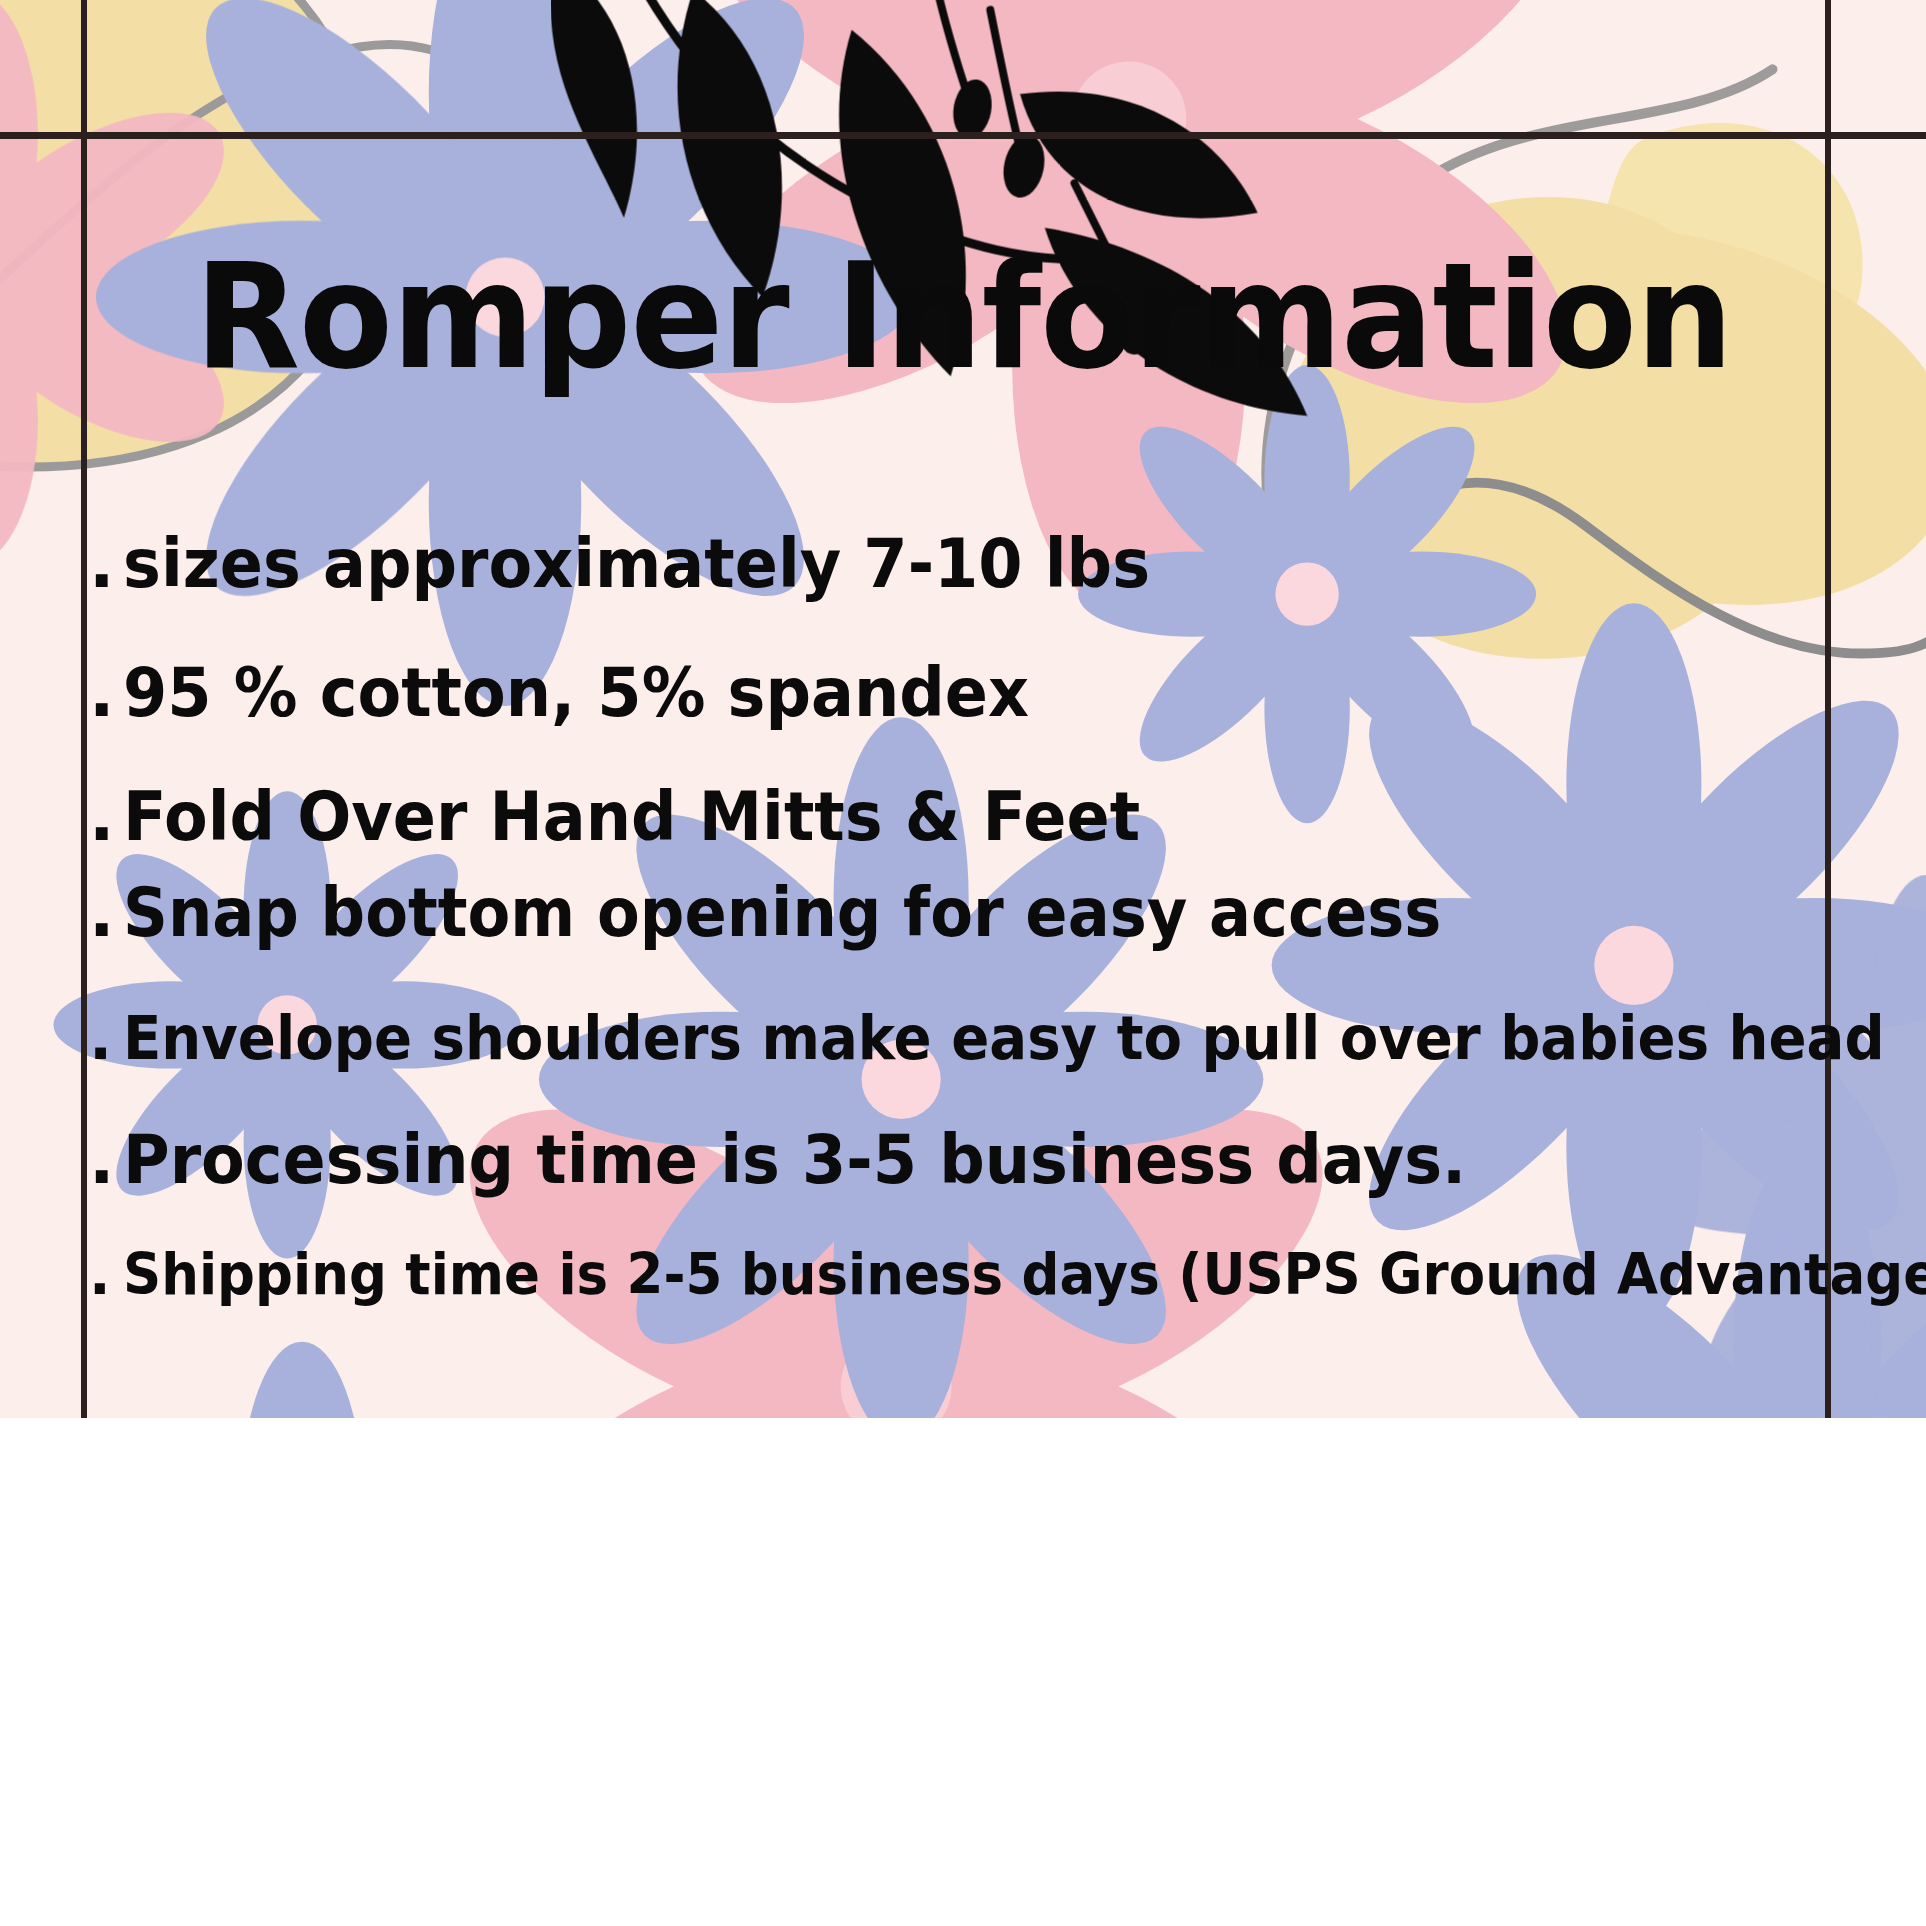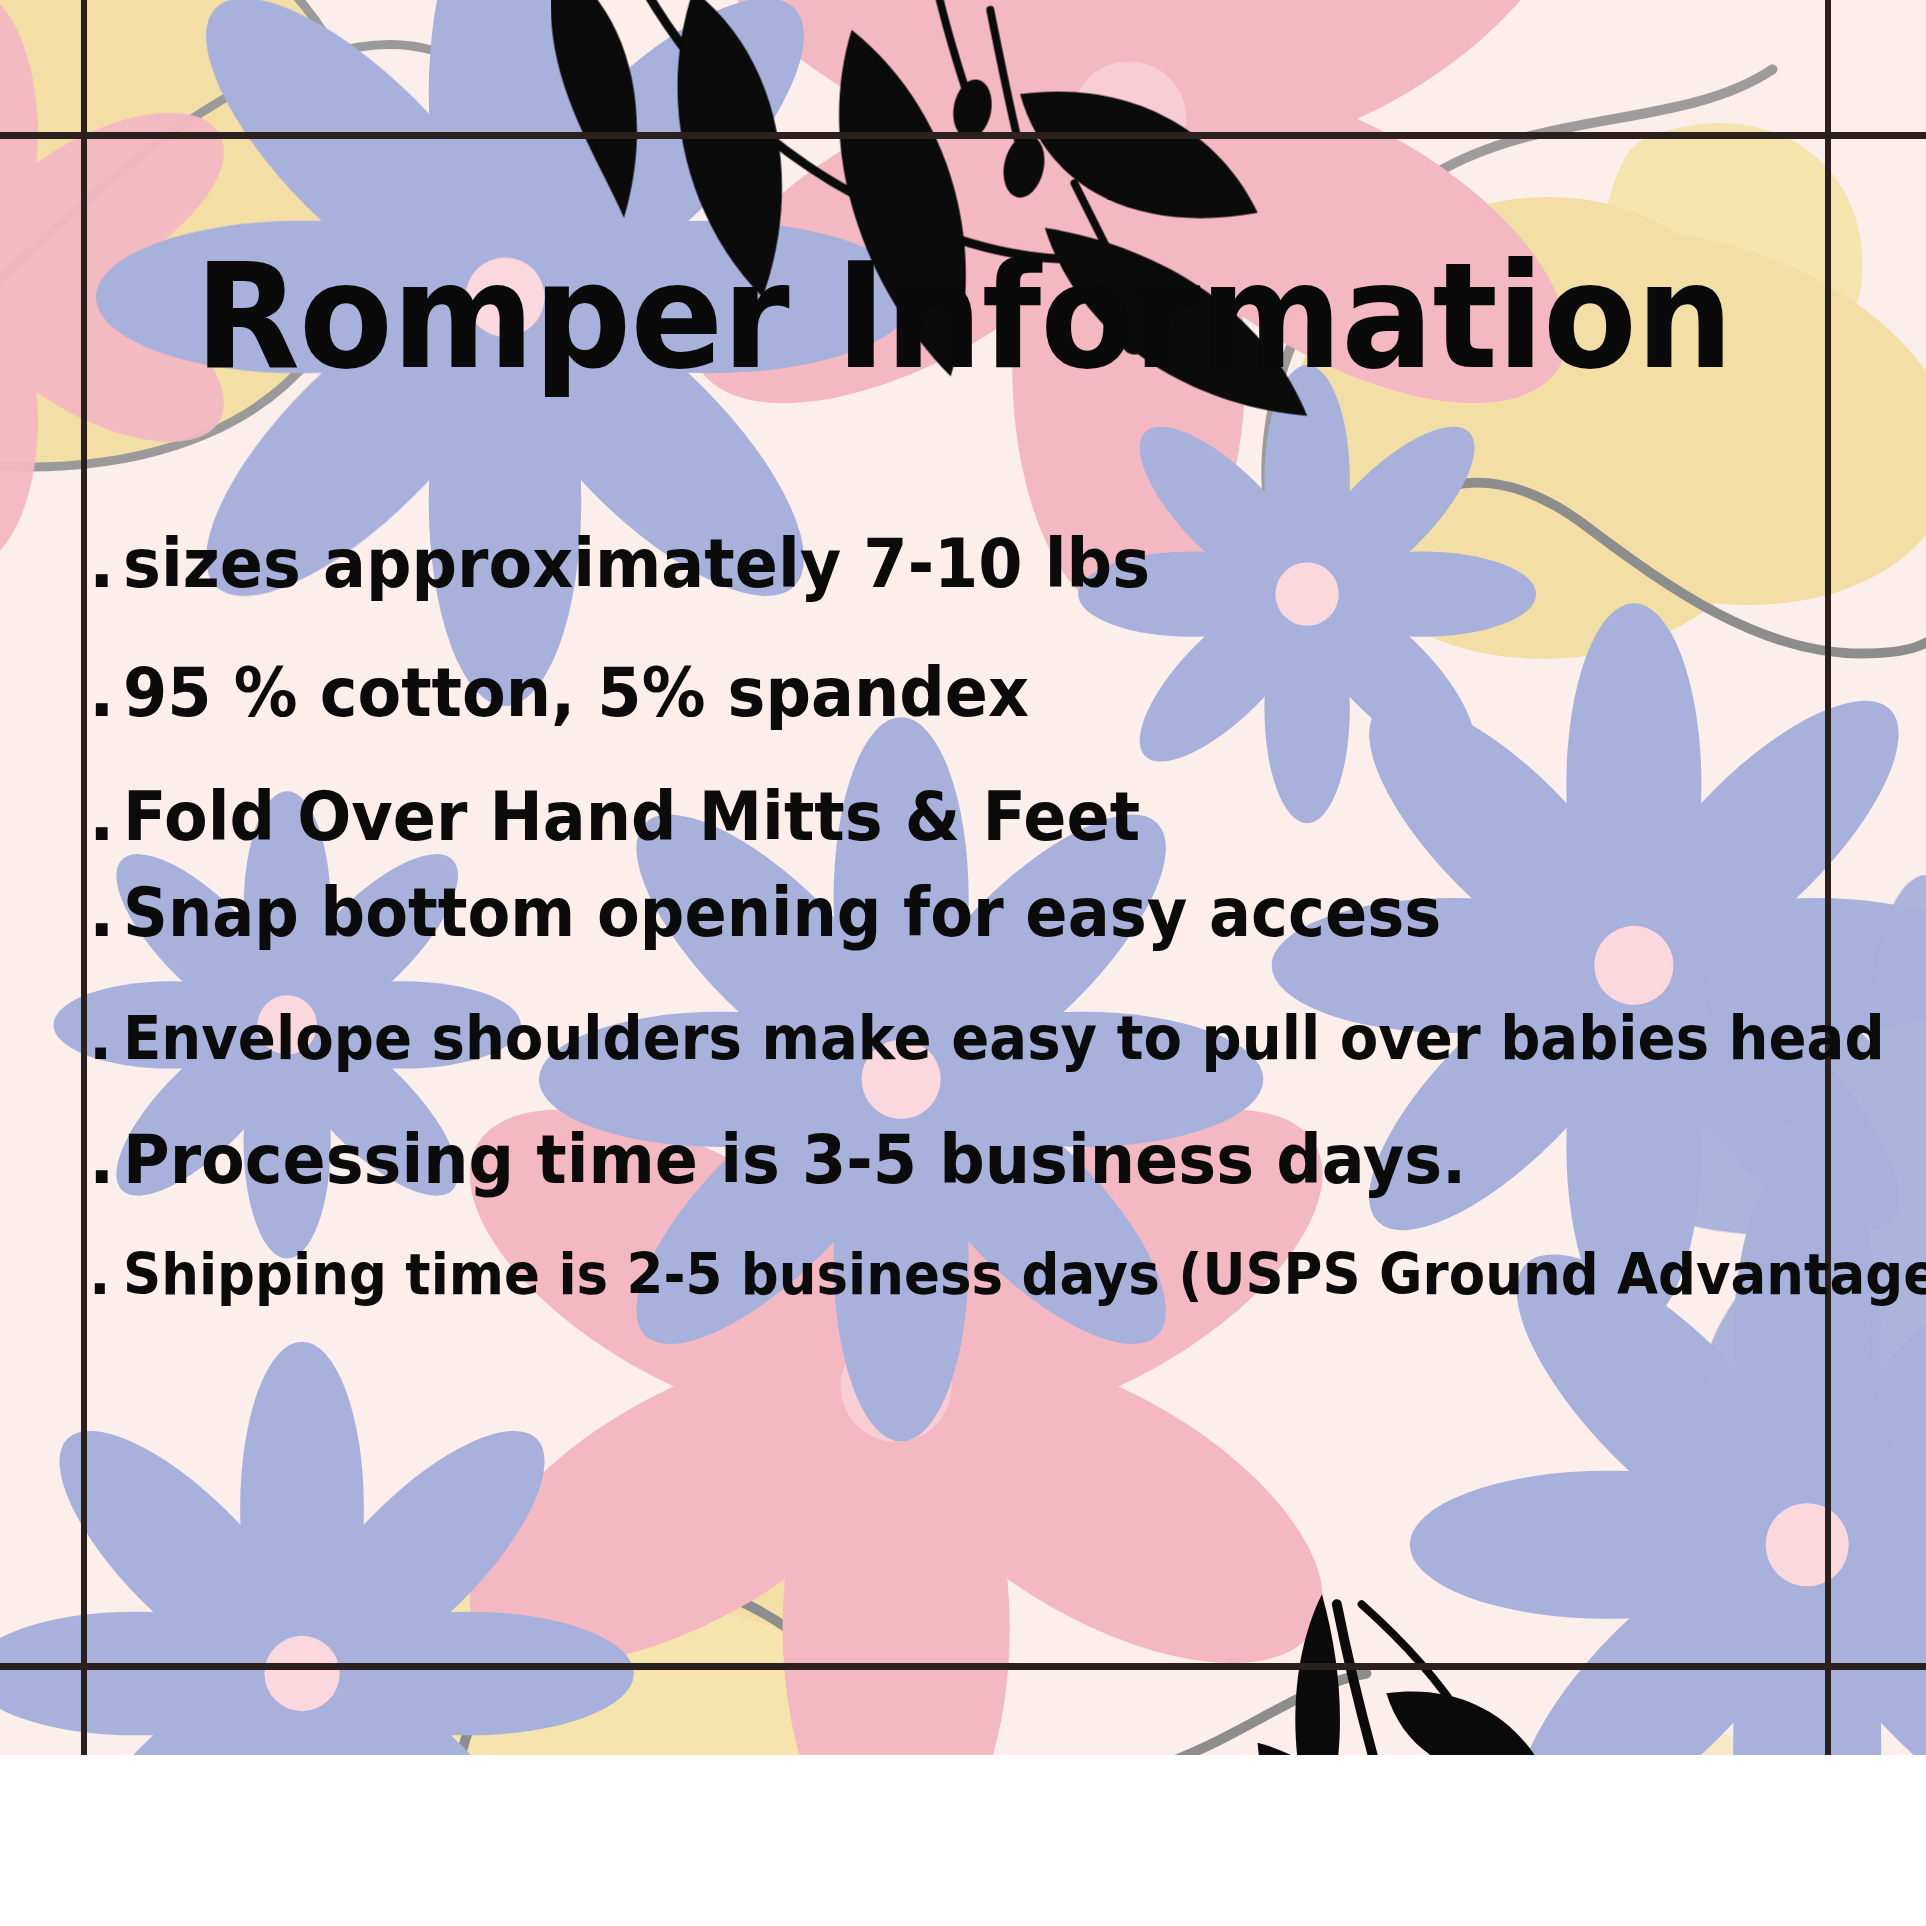--- a/index.html
+++ b/index.html
@@ -1,20 +1,20 @@
 <!DOCTYPE html>
 <html><head>
 <meta charset="utf-8">
 <style>
   html, body { margin:0; padding:0; background:#ffffff; }
   body { font-family:"DejaVu Sans", sans-serif; }
 
   #canvas{
     position:relative;
-    width:1927px; height:1755px;
+    width:1927px; height:1418px;
     overflow:hidden;
     background:#fbeeeb;
   }
 
   
   .deco{ position:absolute; pointer-events:none; }
   #deco-svg{ position:absolute; left:0; top:0; width:1927px; height:1927px; }
 
   
   .frame-line{ position:absolute; background:#2b201d; }

